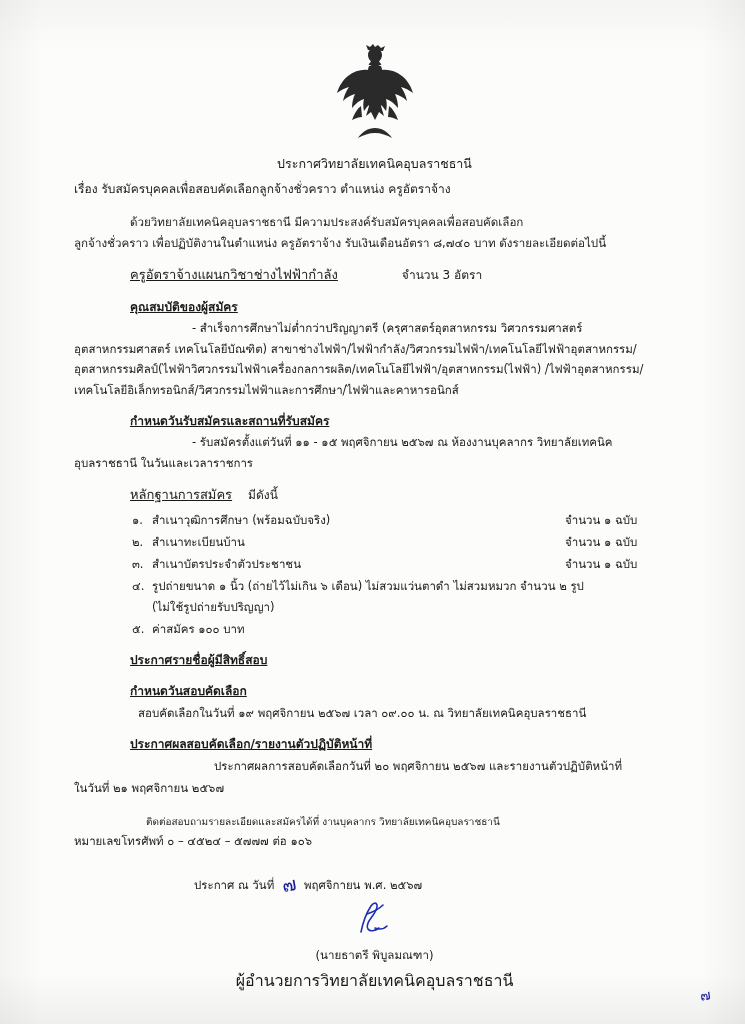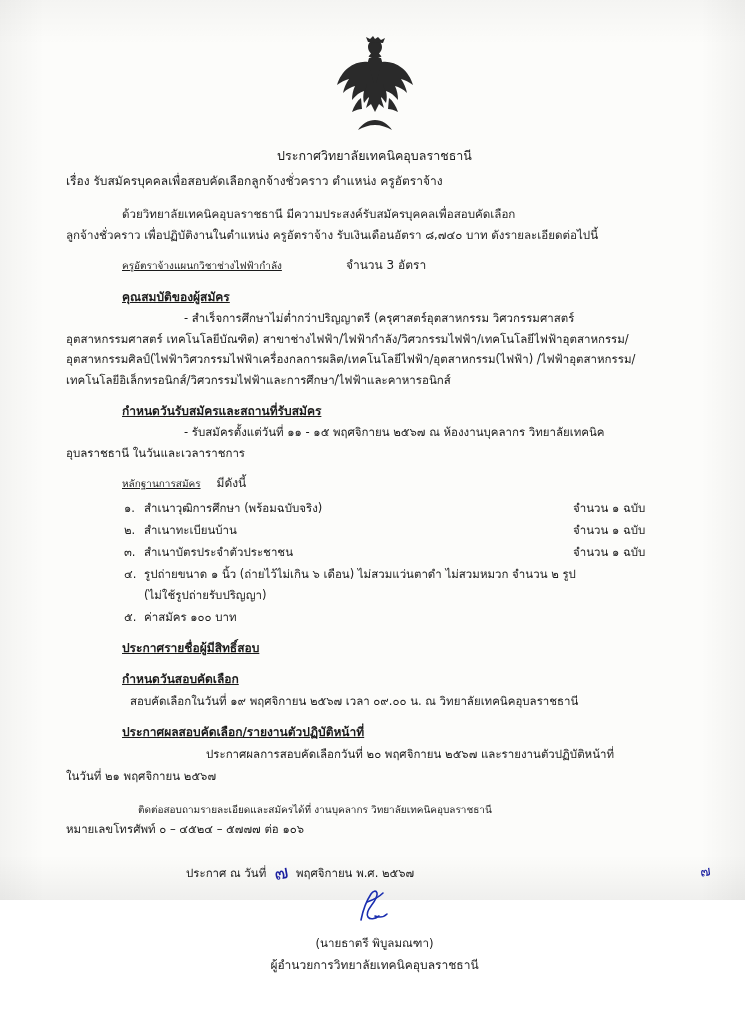--- a/index.html
+++ b/index.html
@@ -11,24 +11,24 @@
     width: 745px;
     height: 1024px;
     font-family: "DejaVu Sans", sans-serif;
     color: #1a1a1a;
     position: relative;
     overflow: hidden;
   }
   .page {
     position: relative;
     width: 745px;
-    height: 900px;
+    height: 1024px;
     background: #fcfcfa;
     box-sizing: border-box;
-    padding: 0;
+    padding: 8px;
   }
   
   .paper-tint {
     position: absolute;
     inset: 0;
     background:
       linear-gradient(to right, rgba(0,0,0,0.035) 0%, rgba(0,0,0,0) 6%, rgba(0,0,0,0) 94%, rgba(0,0,0,0.04) 100%),
       linear-gradient(to bottom, rgba(0,0,0,0.03) 0%, rgba(0,0,0,0) 5%, rgba(0,0,0,0) 95%, rgba(0,0,0,0.05) 100%);
     pointer-events: none;
   }
@@ -58,21 +58,21 @@
   .para {
     font-size: 11.6px;
     line-height: 1.78;
     margin-top: 14px;
     text-align: justify;
   }
   .indent { display: inline-block; width: 56px; }
 
   .head-u {
     text-decoration: underline;
-    font-size: 10px;
+    font-size: 13px;
   }
   .sec {
     margin-top: 10px;
     font-size: 11.6px;
     line-height: 1.78;
   }
   .sec-head {
     margin-left: 56px;
     font-size: 12px;
     text-decoration: underline;
@@ -134,21 +134,21 @@
   .sig-date-mark {
     display: inline-block;
     color: #1b1fa0;
     font-family: "DejaVu Serif", serif;
     font-size: 19px;
     transform: rotate(-10deg);
     vertical-align: -2px;
     padding: 0 4px;
   }
   .footer-name { margin-top: 2px; font-size: 11.6px; }
-  .footer-pos { font-size: 12px; font-family: Liberation Serif, serif; }
+  .footer-pos { font-size: 16px; font-family: Liberation Serif, serif; }
   .corner-mark {
     position: absolute;
     right: 34px;
     bottom: 18px;
     color: #1b1fa0;
     font-family: "DejaVu Serif", serif;
     font-size: 14px;
     transform: rotate(-8deg);
   }
 </style>

